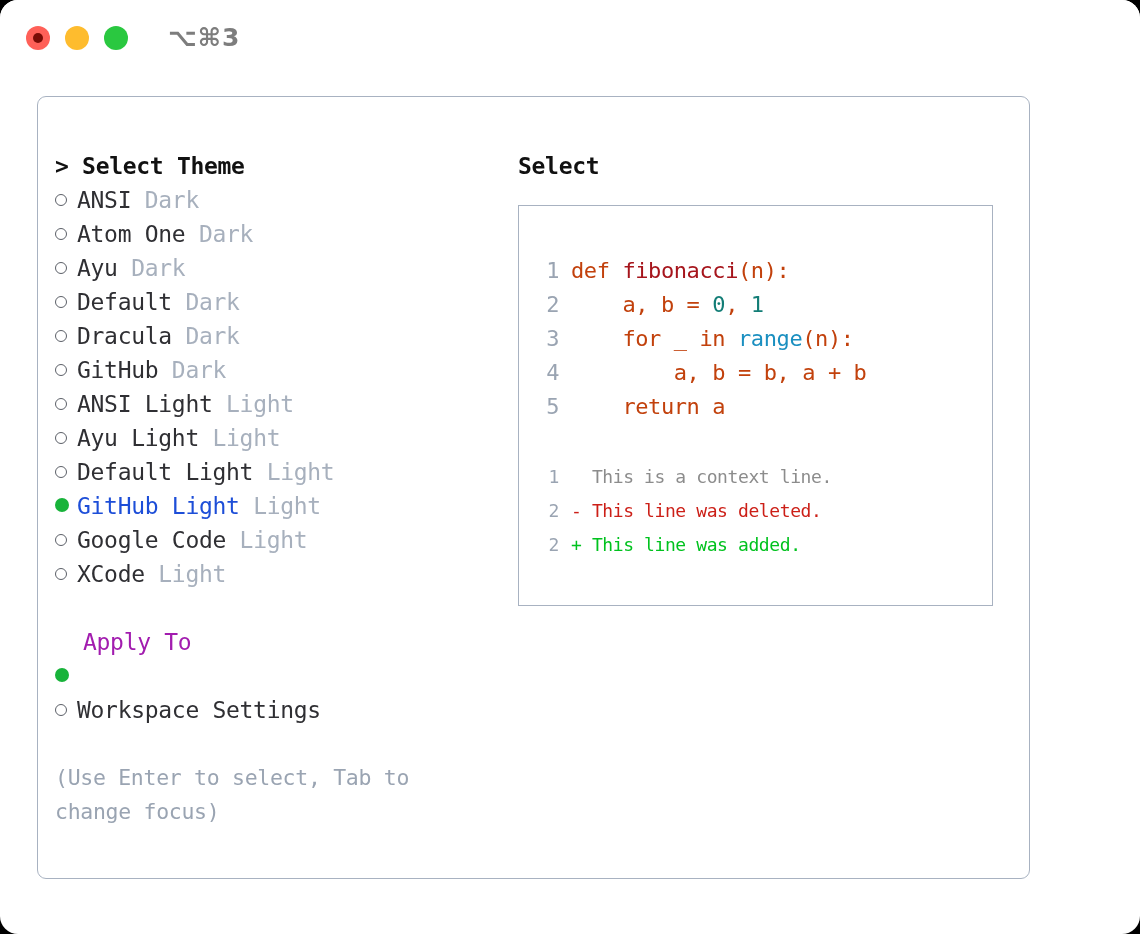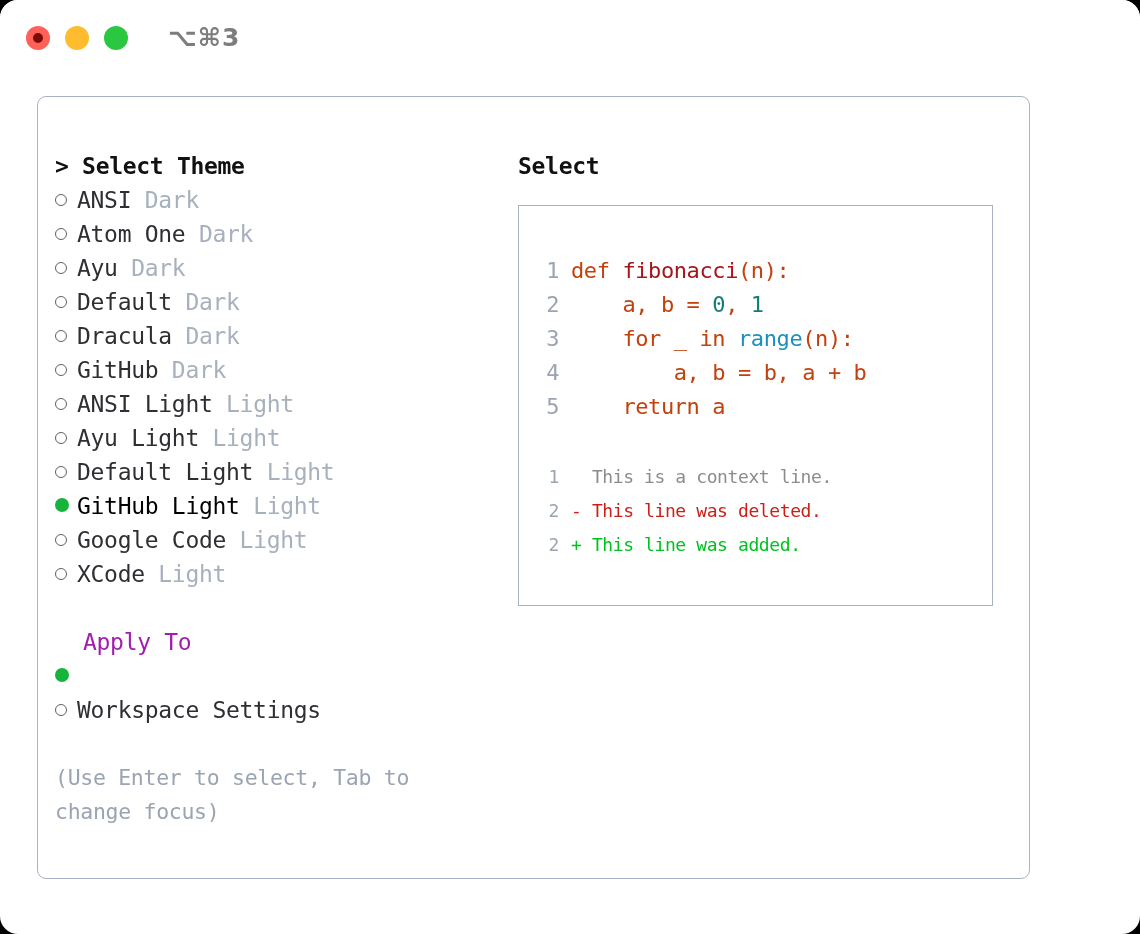--- a/index.html
+++ b/index.html
@@ -123,21 +123,21 @@
     content: "";
     display: inline-block;
     width: 14px;
     height: 14px;
     background: #18b33a;
     border-radius: 50%;
     box-sizing: border-box;
     vertical-align: 2px;
   }
   .theme-name { color: #2f2f33; }
-  .theme-row.selected .theme-name { color: #000000; }
+  .theme-row.selected .theme-name { color: #1d4ed8; }
   .theme-kind {
     color: #a7b0bd;
   }
 
   .apply-head {
     font-size: 23px;
     color: #a21caf;
     line-height: 34px;
     white-space: pre;
     padding-left: 28px;

